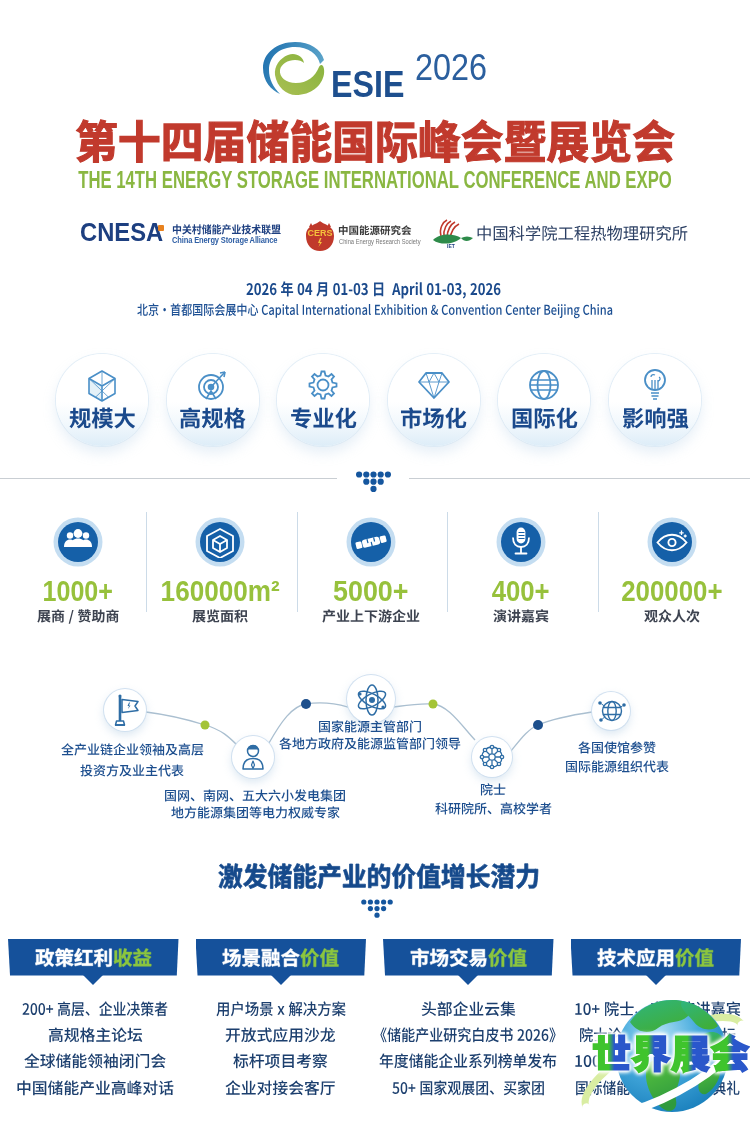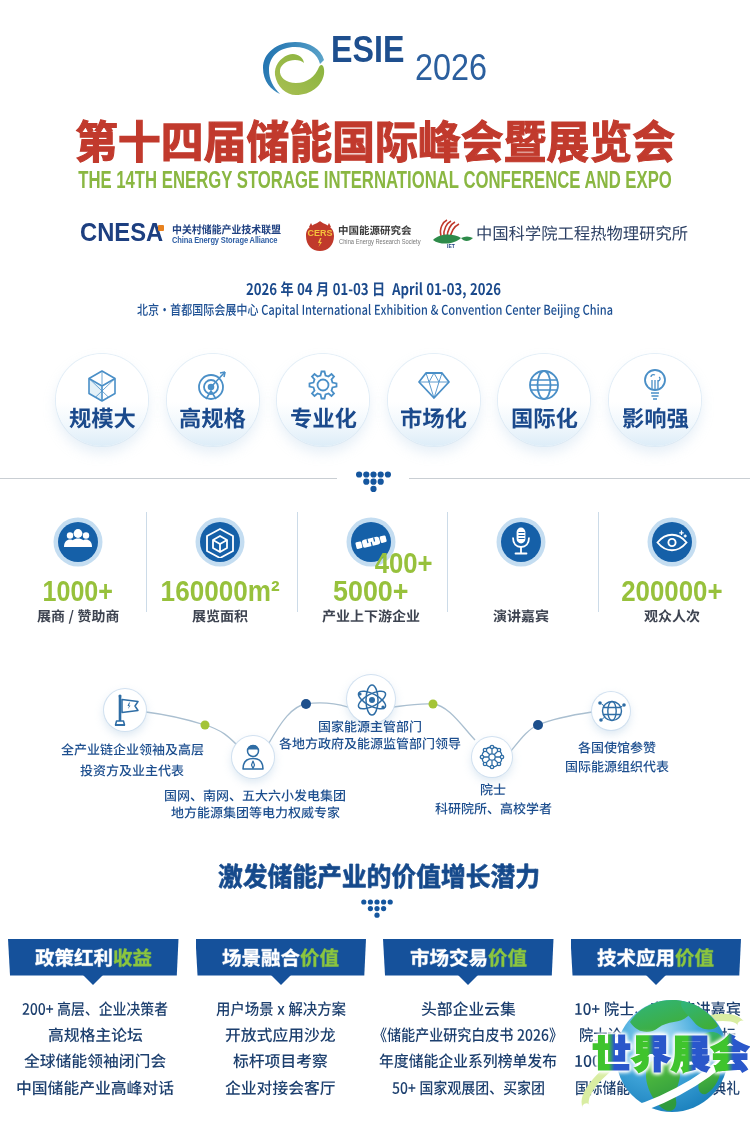--- a/index.html
+++ b/index.html
@@ -13,21 +13,21 @@
         <stop offset="1" stop-color="#5ba3c9"></stop>
       </linearGradient>
 <linearGradient id="eg" x1="0" y1="1" x2="1" y2="0">
         <stop offset="0" stop-color="#a9bf53"></stop>
         <stop offset="1" stop-color="#86b23c"></stop>
       </linearGradient>
     </defs>
 <path d="M34 1 C16 1 2 12 2 27 C2 40 10 49 19 53 C12 46 8 38 8 29 C8 15 19 6 34 6 C47 6 57 13 59 23 L63 19 C60 8 49 1 34 1 Z" fill="url(#eb)"></path>
 <path d="M35 54 C50 54 61 45 63 33 C64 26 61 21 58 26 C54 36 46 42 35 42 C25 42 18 36 19 29 C20 23 27 19 34 19 C38 19 41 20 43 22 C42 15 34 11 27 14 C19 17 13 25 14 34 C16 46 25 54 35 54 Z" fill="url(#eg)"></path>
 </svg>
-<div class="abs" style="left:331px;top:31px;line-height:0">
+<div class="abs" style="left:331px;top:66px;line-height:0">
 <span style="display:inline-block;font-weight:bold;font-size:37px;color:#1e4f8e;
  transform:scale(0.87,1);transform-origin:0 0;line-height:1">ESIE</span></div>
 <div class="abs" style="left:415px;top:49px;line-height:0">
 <span style="display:inline-block;font-size:37px;font-weight:400;color:#2b5f9e;
  transform:scale(0.875,1);transform-origin:0 0;line-height:1">2026</span></div>
 <div style="position:absolute;left:75.0px;top:118.5px;line-height:0"><svg width="600.0" height="45.0" viewBox="0 0 600.0 45.0" style="overflow:visible;">
       <g fill="#c13a2d" stroke="#c13a2d" stroke-width="13" transform="translate(0,39.38) scale(0.085714,-0.090000)">
         <use href="#g0" x="0"></use>
         <use href="#g1" x="500"></use>
         <use href="#g2" x="1000"></use>
@@ -420,21 +420,21 @@
 <div class="abs" style="left:501.0px;top:522px;width:40px;height:40px;border-radius:50%;
  background:#1560a8;box-shadow:0 0 0 4.5px rgba(125,180,225,0.45)"></div>
 <svg class="abs" style="left:503.0px;top:526px" width="36" height="32" viewBox="0 0 36 32">
     <g fill="none" stroke="#fff" stroke-width="1.8">
 <rect x="14.5" y="2.5" width="7" height="14" rx="3.5" fill="#fff"></rect>
 <path d="M10 11.5 C10 18 13.5 21 18 21 C22.5 21 26 18 26 11.5"></path>
 <path d="M18 21 L18 26.5 M12.5 27.5 L23.5 27.5" stroke-linecap="round"></path>
 <path d="M15.5 6.5 L21.5 6.5 M15.5 9.5 L21.5 9.5 M15.5 12.5 L21.5 12.5" stroke="#1560a8" stroke-width="1.1"></path>
 </g>
   </svg>
-<div class="abs" style="left:371.0px;top:549px;width:300px;text-align:left;line-height:1">
+<div class="abs" style="left:371.0px;top:577px;width:300px;text-align:center;line-height:1">
 <span style="display:inline-block;font-weight:bold;font-size:29px;color:#97c13c;
  white-space:nowrap;transform:scaleX(0.887)">400+</span></div>
 <div style="position:absolute;left:493.0px;top:608.7px;line-height:0"><svg width="56.0" height="14.0" viewBox="0 0 56.0 14.0" style="overflow:visible;">
       <g fill="#3d4350" transform="translate(0,12.25) scale(0.028000,-0.028000)">
         <use href="#g107" x="0"></use>
         <use href="#g108" x="500"></use>
         <use href="#g109" x="1000"></use>
         <use href="#g110" x="1500"></use>
       </g>
     </svg></div>

